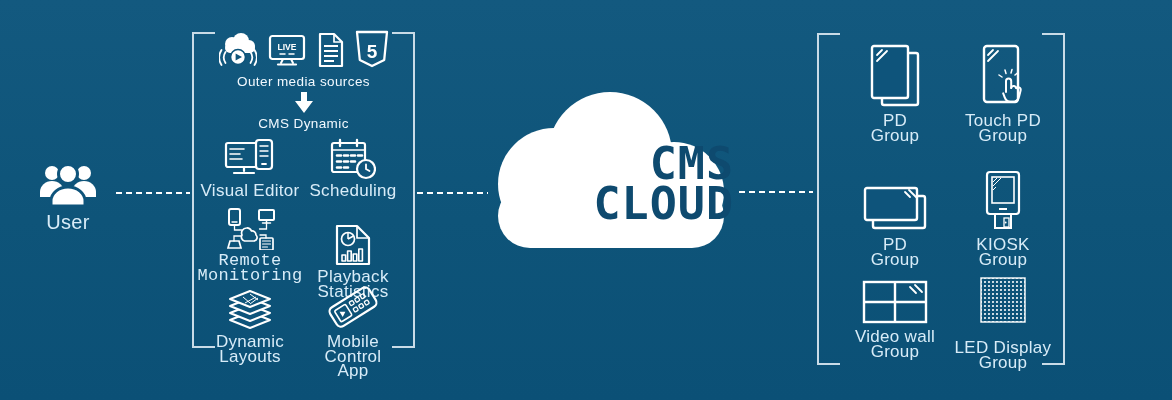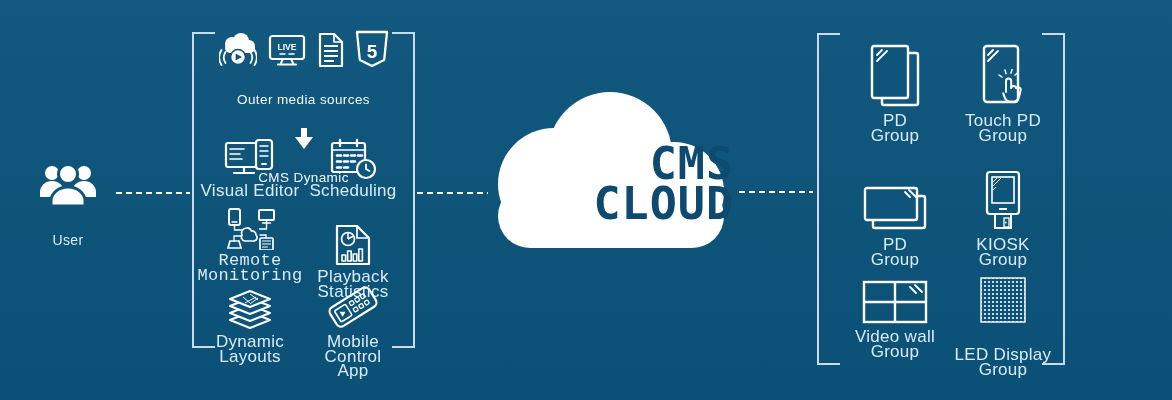--- a/index.html
+++ b/index.html
@@ -1,21 +1,21 @@
 <!DOCTYPE html>
 <html><head>
 <meta charset="utf-8">
 <style>
   html,body{margin:0;padding:0;background:#0e547b;}
   .stage{
     position:relative;width:1172px;height:400px;overflow:hidden;
     background:linear-gradient(180deg,#13597f 0%,#0e5479 55%,#0b5076 100%);
     font-family:"Liberation Sans",sans-serif;
   }
-  .abs{position:absolute;gap:18px;}
+  .abs{position:absolute;}
   .label{
     color:#d8ecf8;font-size:17px;line-height:14.5px;text-align:center;
     white-space:pre-line;letter-spacing:.3px;
   }
   .header-label{color:#f2f9ff;font-size:13.5px;letter-spacing:.4px;text-align:center;}
   .dash{position:absolute;height:2px;background:repeating-linear-gradient(90deg,#ffffff 0 6px,transparent 6px 10px);}
   .brk{position:absolute;box-sizing:border-box;border:2px solid #c9dbe7;}
   .brk-open-right{border-right:none;}
   .brk-open-left{border-left:none;}
   .cell{position:absolute;display:flex;flex-direction:column;align-items:center;}
@@ -43,21 +43,21 @@
     <svg width="58" height="48" viewBox="0 0 58 48">
       <g fill="#ffffff">
         <circle cx="13" cy="13" r="7"></circle>
         <path d="M1,37 v-5 a12,11 0 0 1 24,0 v5 z"></path>
         <circle cx="45" cy="13" r="7"></circle>
         <path d="M33,37 v-5 a12,11 0 0 1 24,0 v5 z"></path>
         <circle cx="29" cy="14" r="9.5" stroke="#0e547b" stroke-width="3"></circle>
         <path d="M12,46 v-5 a17,14 0 0 1 34,0 v5 z" stroke="#0e547b" stroke-width="3"></path>
       </g>
     </svg>
-    <div class="label" style="margin-top:7px;font-size:14px;">User</div>
+    <div class="label" style="margin-top:7px;font-size:20px;">User</div>
   </div>
 
   <div class="dash" style="left:116px;top:192px;width:74px;"></div>
   <div class="dash" style="left:417px;top:192px;width:71px;"></div>
   <div class="dash" style="left:739px;top:191px;width:74px;"></div>
 
   <div class="brk brk-open-right" style="left:192px;top:32px;width:23px;height:316px;"></div>
   <div class="brk brk-open-left" style="left:392px;top:32px;width:23px;height:316px;"></div>
 
   <div class="abs sources">
@@ -284,17 +284,17 @@
     <div class="icon-box" style="height:50px;">
       <svg width="48" height="48" viewBox="0 0 48 48">
         <defs>
           <pattern id="leddots" width="4" height="4" patternUnits="userSpaceOnUse">
             <circle cx="2" cy="2" r="1.05" fill="#ffffff"></circle>
           </pattern>
         </defs>
         <rect x="2" y="2" width="44" height="44" fill="url(#leddots)" stroke="#ffffff" stroke-width="1.4"></rect>
       </svg>
     </div>
-    <div class="label" style="margin-top:24px;">LED Display
+    <div class="label" style="margin-top:17px;">LED Display
 Group</div>
   </div>
 
 </div>
 
 </body></html>

